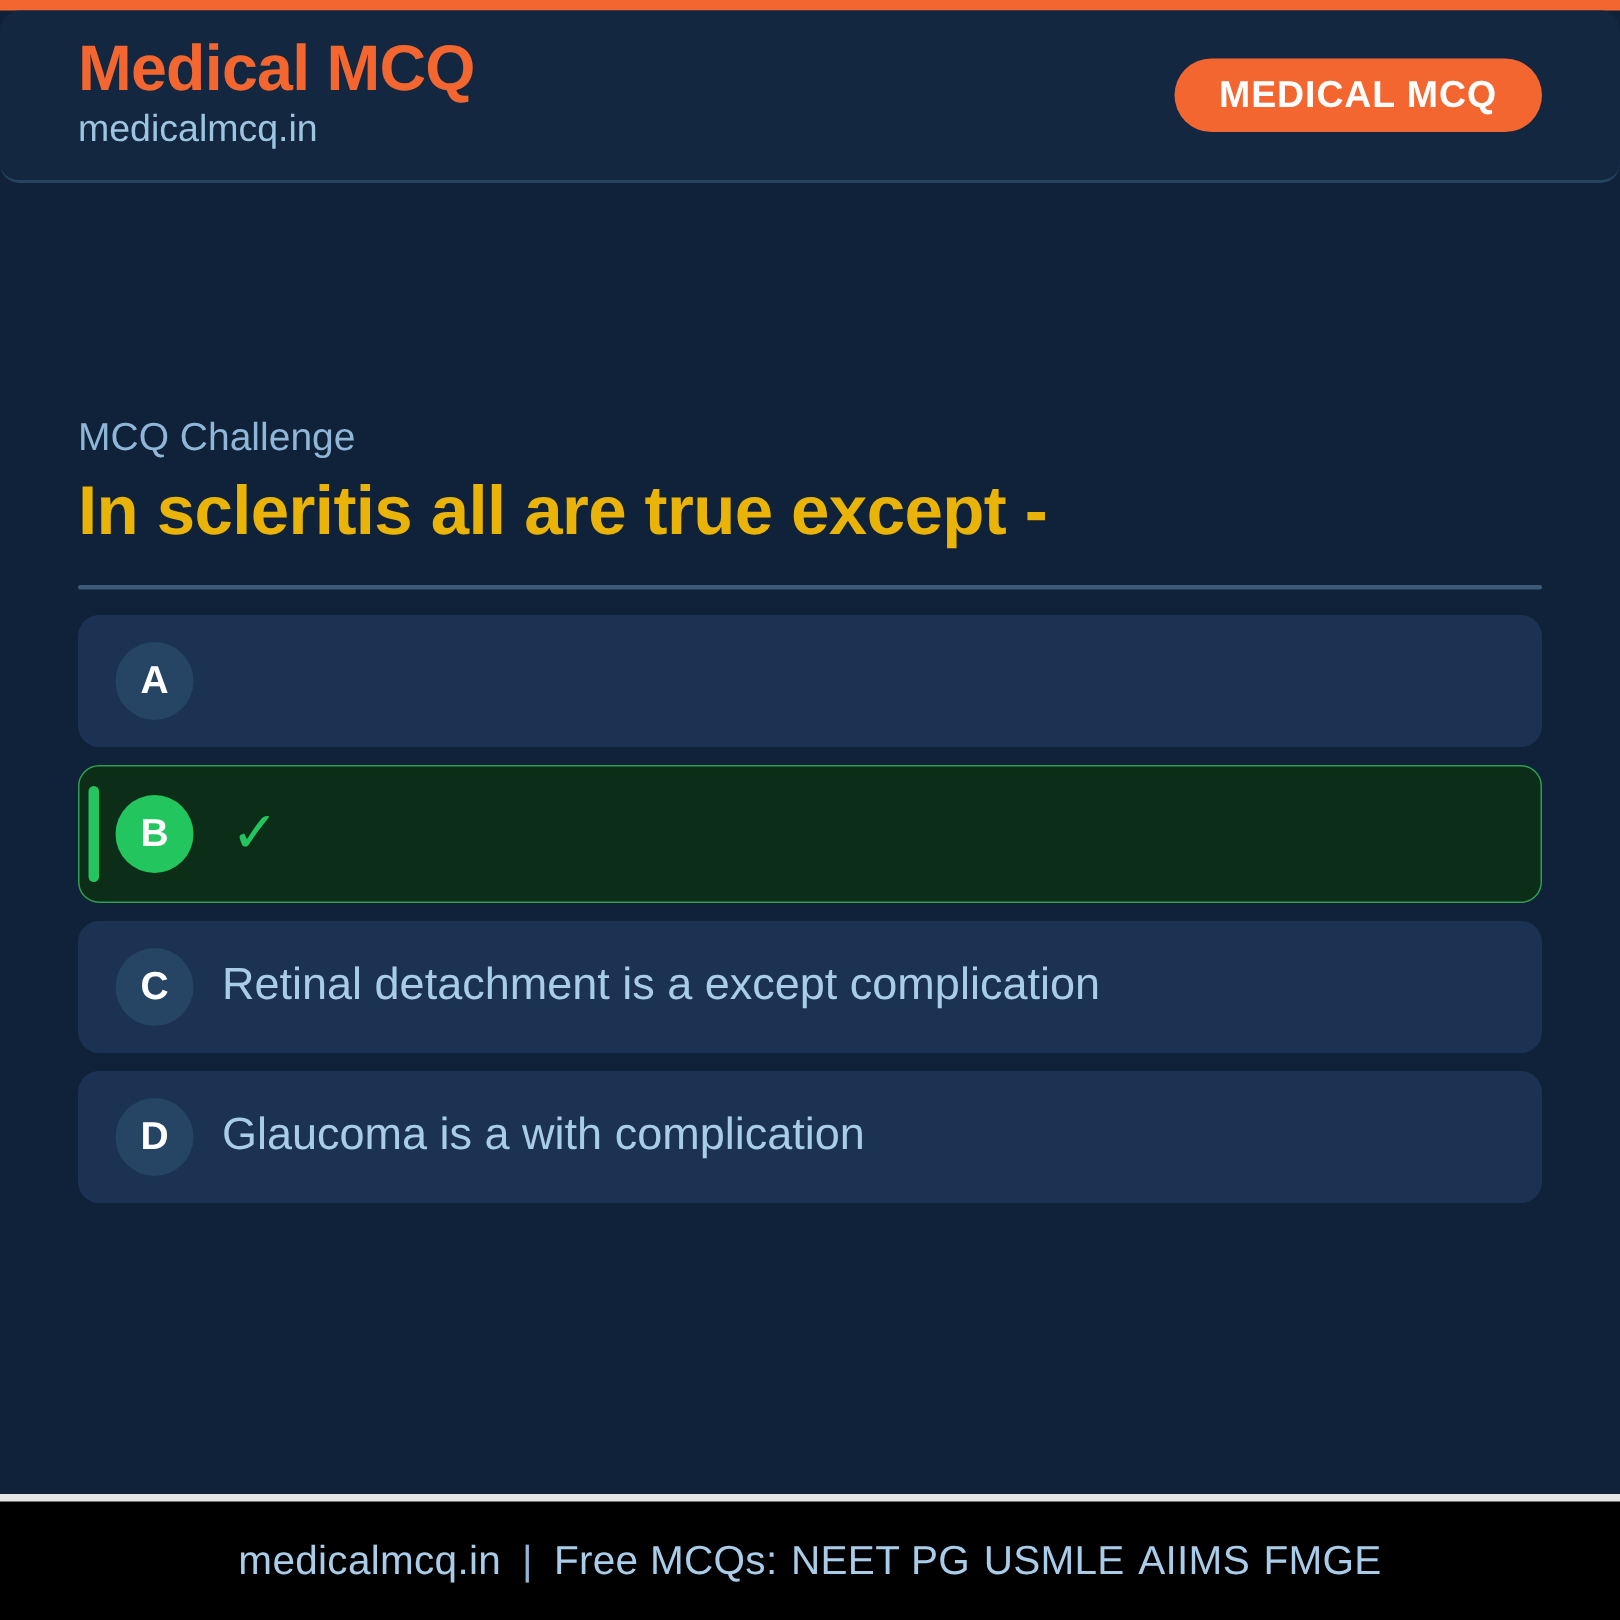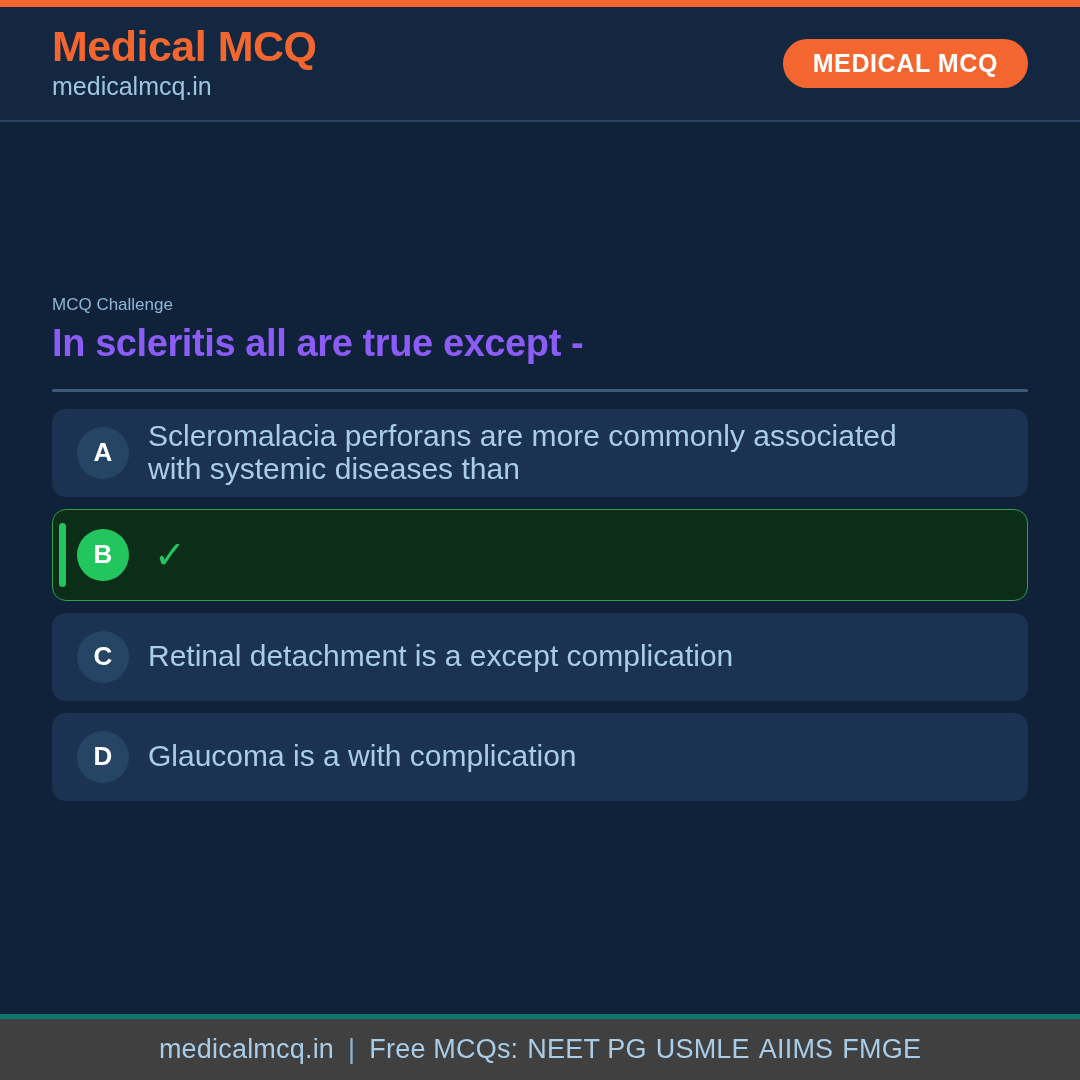--- a/index.html
+++ b/index.html
@@ -34,20 +34,21 @@
   .header {
     flex: 0 0 auto;
     height: 115px;
     background: #132741;
     border-bottom: 2px solid #24445f;
     box-sizing: border-box;
     display: flex;
     align-items: center;
     justify-content: space-between;
     padding: 0 52px;
+    border-radius: 13px;
   }
   .brand {
     display: flex;
     flex-direction: column;
     justify-content: center;
   }
   .brand-title {
     font-size: 43px;
     font-weight: bold;
     color: #f4662f;
@@ -79,29 +80,29 @@
     padding: 0 52px;
     box-sizing: border-box;
     display: flex;
     flex-direction: column;
     justify-content: center;
   }
   .q-block {
     margin-top: -40px;
   }
   .q-eyebrow {
-    font-size: 17px;
+    font-size: 26px;
     color: #8fb6d6;
     line-height: 1.2;
     margin-bottom: 6px;
   }
   .q-title {
-    font-size: 38px;
-    font-weight: bold;
-    color: #8b5cf6;
+    font-size: 46px;
+    font-weight: bold;
+    color: #eab308;
     line-height: 1.15;
     letter-spacing: -0.4px;
   }
   .q-divider {
     height: 3px;
     background: #3c5a78;
     margin: 23px 0 17px 0;
     border-radius: 2px;
   }
 
@@ -175,23 +176,23 @@
   .option.correct .otext {
     color: #ffffff;
   }
   .option.correct .check {
     visibility: visible;
   }
 
   
   .footer {
     flex: 0 0 auto;
-    height: 66px;
-    background: #404040;
-    border-top: 5px solid #0f766e;
+    height: 84px;
+    background: #000000;
+    border-top: 5px solid #e5e5e5;
     box-sizing: border-box;
     display: flex;
     align-items: center;
     justify-content: center;
   }
   .footer-text {
     font-size: 27px;
     color: #a9cde8;
     letter-spacing: 0.2px;
     white-space: nowrap;
@@ -223,21 +224,20 @@
     <div class="q-block">
       <div class="q-eyebrow">MCQ Challenge</div>
       <div class="q-title">In scleritis all are true except -</div>
       <div class="q-divider"></div>
 
       <div class="options">
 
         <div class="option">
           <div class="accent-bar"></div>
           <div class="badge">A</div>
-          <div class="otext">Scleromalacia perforans are more commonly associated with systemic diseases than</div>
           <div class="check">✓</div>
         </div>
 
         <div class="option correct">
           <div class="accent-bar"></div>
           <div class="badge">B</div>
           <div class="check">✓</div>
         </div>
 
         <div class="option">

